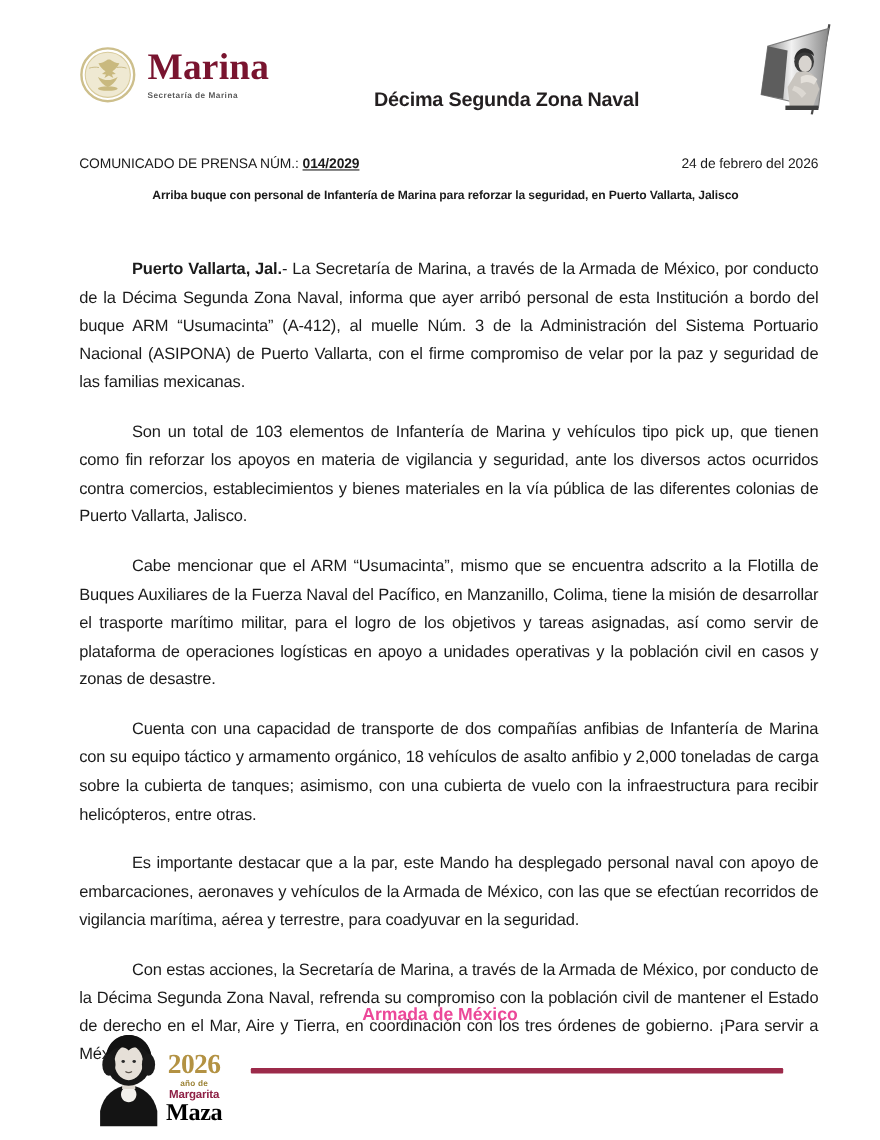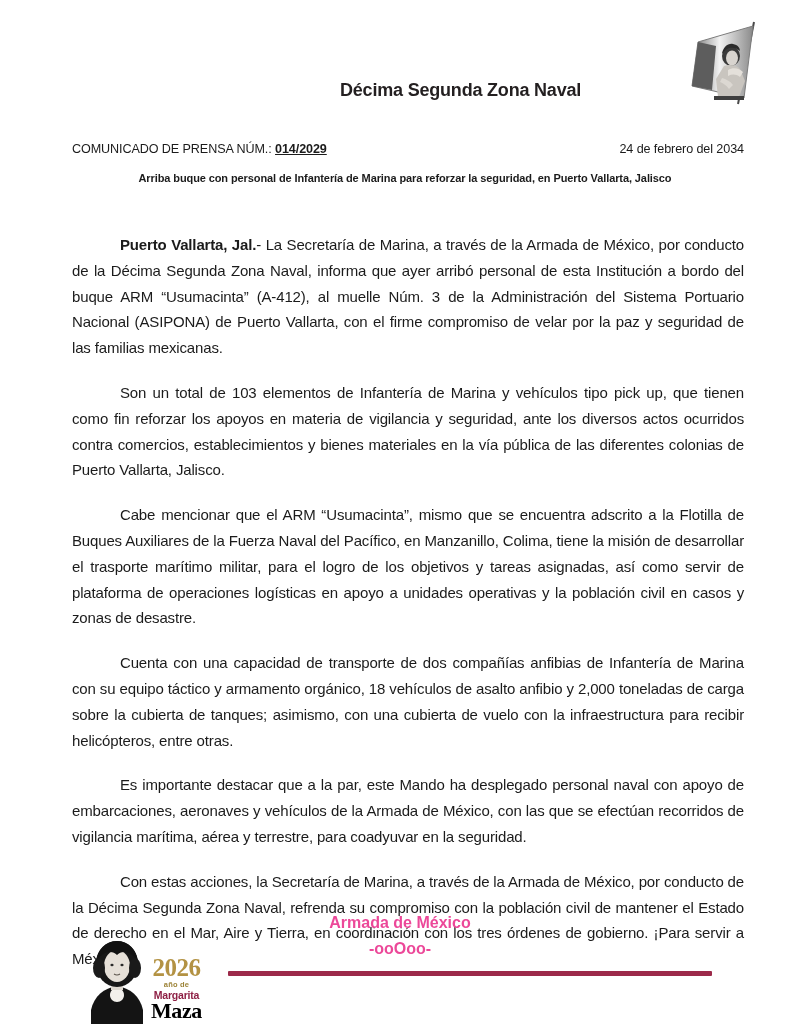--- a/index.html
+++ b/index.html
@@ -219,20 +219,42 @@
     border-radius: 1px;
   }
 </style>
 </head>
 <body>
 
 <div class="page">
 
   <div class="masthead">
 
+    <div class="brand-block">
+      <span class="seal">
+        <svg viewBox="0 0 52 52" width="52" height="52" aria-hidden="true">
+          <circle cx="26" cy="26" r="24" fill="none" stroke="#cdbf8c" stroke-width="2.2"></circle>
+          <circle cx="26" cy="26" r="20.5" fill="#efe9d2"></circle>
+          <circle cx="26" cy="26" r="20.5" fill="none" stroke="#d8cb9c" stroke-width="1"></circle>
+          <g fill="#c9b97f">
+            <path d="M26 12c-3 2-5.5 3.2-8.5 3.6 1.4 3.2 3.6 5.6 6.4 7.2l-3.2 2.4 3.6.6-1.4 3 4.1-2.2 4.1 2.2-1.4-3 3.6-.6-3.2-2.4c2.8-1.6 5-4 6.4-7.2-3-.4-5.5-1.6-8.5-3.6z"></path>
+            <path d="M17 28c2.2 4.6 5.2 7.6 9 9.2 3.8-1.6 6.8-4.6 9-9.2-3 1.8-6 2.8-9 2.8s-6-1-9-2.8z"></path>
+            <ellipse cx="26" cy="38.5" rx="9" ry="2.1"></ellipse>
+          </g>
+          <g stroke="#bfae72" stroke-width="0.7" fill="none">
+            <path d="M9 20c3-1 6-1.2 9-.6"></path>
+            <path d="M43 20c-3-1-6-1.2-9-.6"></path>
+          </g>
+        </svg>
+      </span>
+      <span class="wordmark">
+        <span class="wordmark-main">Marina</span>
+        <span class="wordmark-sub">Secretaría de Marina</span>
+      </span>
+    </div>
 
     <div class="zone-title">Décima Segunda Zona Naval</div>
 
     <span class="zone-emblem">
       <svg viewBox="0 0 104 104" width="104" height="104" aria-hidden="true">
         <defs>
           <linearGradient id="flagGrad" x1="0" y1="0" x2="1" y2="0">
             <stop offset="0" stop-color="#6e6e6e"></stop>
             <stop offset="0.45" stop-color="#f2f2f2"></stop>
             <stop offset="1" stop-color="#8a8a8a"></stop>
@@ -257,39 +279,38 @@
         <rect x="46" y="80" width="30" height="4" fill="#3f3f3f"></rect>
       </svg>
     </span>
   </div>
 
   <div class="meta-row">
     <span class="meta-left">
       <span>COMUNICADO DE PRENSA NÚM.:</span>
       <span class="meta-number">014/2029</span>
     </span>
-    <span class="meta-right">24 de febrero del 2034</span>
+    <span class="meta-right">24 de febrero del 2026</span>
   </div>
 
   <div class="headline">Arriba buque con personal de Infantería de Marina para reforzar la seguridad, en Puerto Vallarta, Jalisco</div>
 
   <div class="body-copy">
     <p class="para">
       <span class="dateline">Puerto Vallarta, Jal.</span><span>- La Secretaría de Marina, a través de la Armada de México, por conducto de la Décima Segunda Zona Naval, informa que ayer arribó personal de esta Institución a bordo del buque ARM “Usumacinta” (A-412), al muelle Núm. 3 de la Administración del Sistema Portuario Nacional (ASIPONA) de Puerto Vallarta, con el firme compromiso de velar por la paz y seguridad de las familias mexicanas.</span>
     </p>
     <p class="para">Son un total de 103 elementos de Infantería de Marina y vehículos tipo pick up, que tienen como fin reforzar los apoyos en materia de vigilancia y seguridad, ante los diversos actos ocurridos contra comercios, establecimientos y bienes materiales en la vía pública de las diferentes colonias de Puerto Vallarta, Jalisco.</p>
     <p class="para">Cabe mencionar que el ARM “Usumacinta”, mismo que se encuentra adscrito a la Flotilla de Buques Auxiliares de la Fuerza Naval del Pacífico, en Manzanillo, Colima, tiene la misión de desarrollar el trasporte marítimo militar, para el logro de los objetivos y tareas asignadas, así como servir de plataforma de operaciones logísticas en apoyo a unidades operativas y la población civil en casos y zonas de desastre.</p>
     <p class="para">Cuenta con una capacidad de transporte de dos compañías anfibias de Infantería de Marina con su equipo táctico y armamento orgánico, 18 vehículos de asalto anfibio y 2,000 toneladas de carga sobre la cubierta de tanques; asimismo, con una cubierta de vuelo con la infraestructura para recibir helicópteros, entre otras.</p>
     <p class="para">Es importante destacar que a la par, este Mando ha desplegado personal naval con apoyo de embarcaciones, aeronaves y vehículos de la Armada de México, con las que se efectúan recorridos de vigilancia marítima, aérea y terrestre, para coadyuvar en la seguridad.</p>
     <p class="para">Con estas acciones, la Secretaría de Marina, a través de la Armada de México, por conducto de la Décima Segunda Zona Naval, refrenda su compromiso con la población civil de mantener el Estado de derecho en el Mar, Aire y Tierra, en coordinación con los tres órdenes de gobierno. ¡Para servir a México!</p>
   </div>
 
   <div class="signature">
     <div>Armada de México</div>
-    <div>-ooOoo-</div>
   </div>
 
   <div class="footer">
     <div class="margarita-logo">
       <span class="portrait">
         <svg viewBox="0 0 62 86" width="62" height="86" aria-hidden="true">
 
           <path d="M31 48c-13 2-23 10-26 24v14h52V72c-3-14-13-22-26-24z" fill="#141414"></path>
 
           <path d="M31 50c-4 0-7 3-7 7 0 4 3 7 7 7s7-3 7-7c0-4-3-7-7-7z" fill="#f2f0ec"></path>

